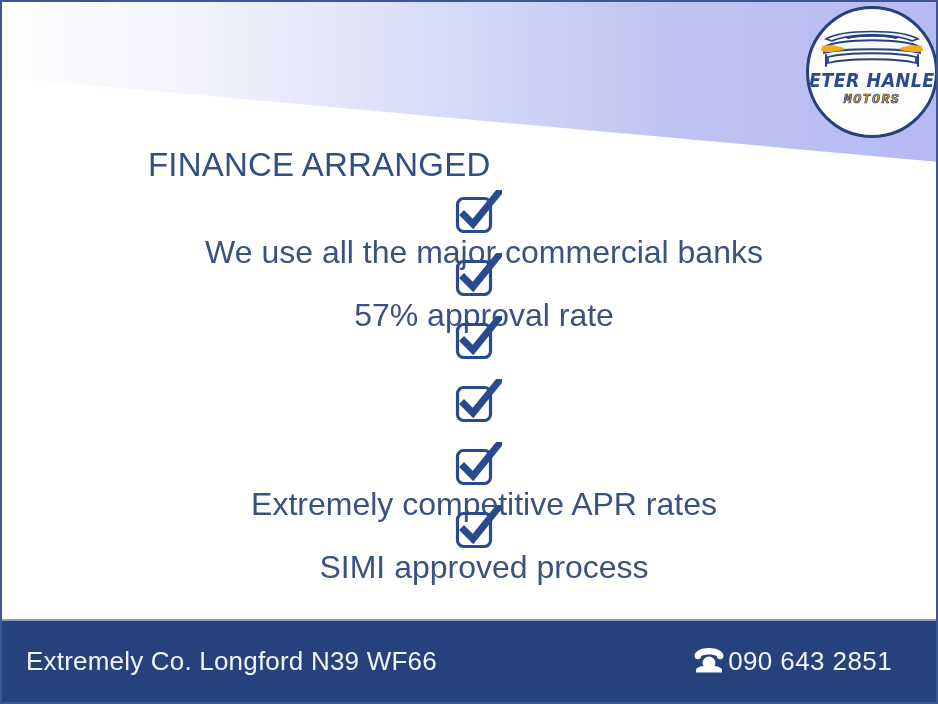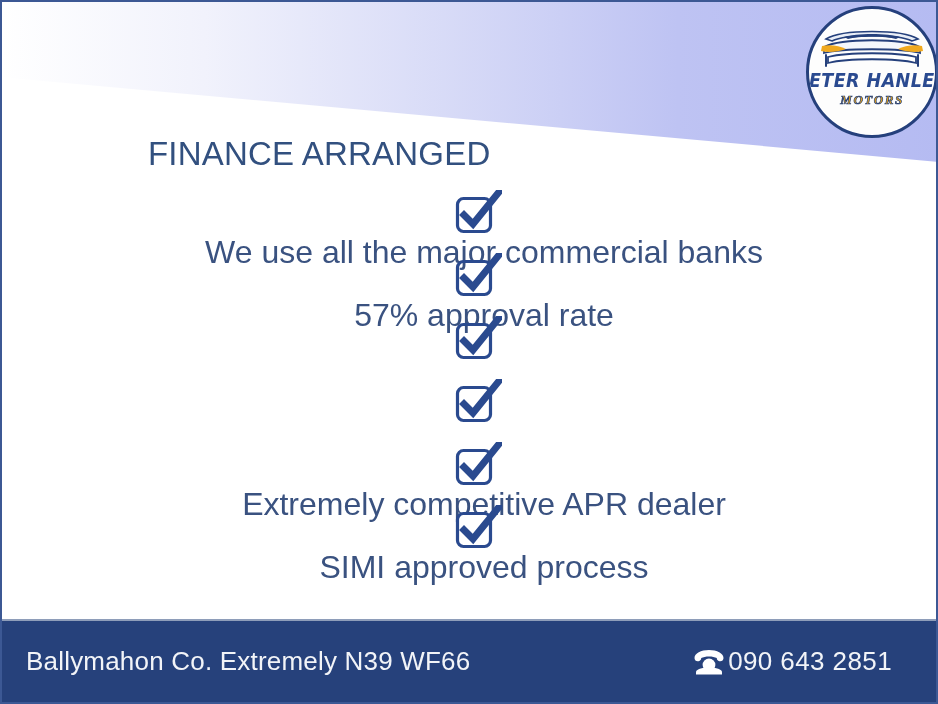--- a/index.html
+++ b/index.html
@@ -76,36 +76,36 @@
     font-style: italic;
     letter-spacing: 0.5px;
     color: #2a4a90;
     -webkit-text-stroke: 0.6px #1d3straightened;
     line-height: 1;
     white-space: nowrap;
     transform: scaleX(0.92);
   }
   .logo-sub {
     margin-top: 3px;
-    font-family: Liberation Serif, serif;
+    font-family: Liberation Mono, monospace;
     font-size: 13px;
     font-weight: bold;
     font-style: italic;
     letter-spacing: 1.6px;
     color: #e8a317;
     -webkit-text-stroke: 0.7px #24407a;
     line-height: 1;
     white-space: nowrap;
   }
 
   
   .headline {
     position: absolute;
     left: 146px;
-    top: 133px;
+    top: 144px;
     font-size: 33px;
     font-weight: 400;
     letter-spacing: 0.2px;
     color: #32507f;
     white-space: nowrap;
   }
 
   
   .features {
     position: absolute;
@@ -150,21 +150,21 @@
     padding: 0 26px 0 24px;
   }
   .footer-address {
     font-size: 26px;
     color: #f2f4f8;
     letter-spacing: 0.2px;
     white-space: nowrap;
   }
   .footer-phone {
     display: flex;
-    align-items: center;
+    align-items: flex-start;
     gap: 2px;
     padding-right: 22px;
   }
   .phone-icon {
     width: 34px;
     height: 28px;
     display: block;
   }
   .footer-phone-number {
     font-size: 26px;
@@ -229,35 +229,35 @@
         <rect x="3.5" y="8.5" width="33" height="33" rx="6" ry="6" fill="none" stroke="#2a4a8f" stroke-width="3.2"></rect>
         <path d="M10 25 L19 34 L45 2" fill="none" stroke="#2a4a8f" stroke-width="7" stroke-linecap="square" stroke-linejoin="miter"></path>
       </svg>
     </li>
 
     <li class="feature-item">
       <svg class="check-icon" viewBox="0 0 48 46">
         <rect x="3.5" y="8.5" width="33" height="33" rx="6" ry="6" fill="none" stroke="#2a4a8f" stroke-width="3.2"></rect>
         <path d="M10 25 L19 34 L45 2" fill="none" stroke="#2a4a8f" stroke-width="7" stroke-linecap="square" stroke-linejoin="miter"></path>
       </svg>
-      <span class="feature-label">Extremely competitive APR dealer</span>
+      <span class="feature-label">Extremely competitive APR rates</span>
     </li>
 
     <li class="feature-item">
       <svg class="check-icon" viewBox="0 0 48 46">
         <rect x="3.5" y="8.5" width="33" height="33" rx="6" ry="6" fill="none" stroke="#2a4a8f" stroke-width="3.2"></rect>
         <path d="M10 25 L19 34 L45 2" fill="none" stroke="#2a4a8f" stroke-width="7" stroke-linecap="square" stroke-linejoin="miter"></path>
       </svg>
       <span class="feature-label">SIMI approved process</span>
     </li>
 
   </ul>
 
   <div class="footer">
-    <div class="footer-address">Ballymahon Co. Extremely N39 WF66</div>
+    <div class="footer-address">Extremely Co. Longford N39 WF66</div>
     <div class="footer-phone">
       <svg class="phone-icon" viewBox="0 0 34 28">
         <path d="M17 2 C9 2, 2.5 5.5, 2.5 10 C2.5 12.3, 4.3 13.6, 6.6 13.2 C8.3 12.9, 9.3 11.6, 9.2 10 C11 8.9, 14 8.4, 17 8.4 C20 8.4, 23 8.9, 24.8 10 C24.7 11.6, 25.7 12.9, 27.4 13.2 C29.7 13.6, 31.5 12.3, 31.5 10 C31.5 5.5, 25 2, 17 2 Z" fill="#ffffff"></path>
         <circle cx="17" cy="17" r="6.4" fill="#ffffff"></circle>
         <path d="M4 24.2 C4 21.4, 9.8 19.6, 17 19.6 C24.2 19.6, 30 21.4, 30 24.2 L30 26.4 L4 26.4 Z" fill="#ffffff"></path>
       </svg>
       <div class="footer-phone-number">090 643 2851</div>
     </div>
   </div>
 

